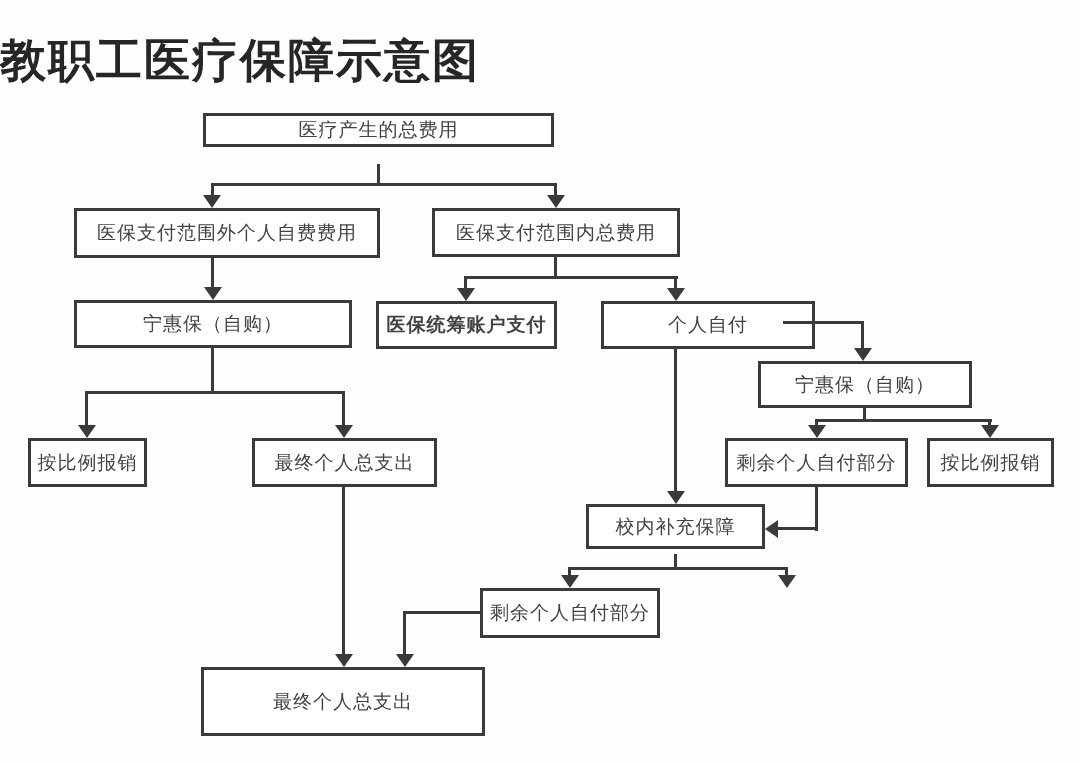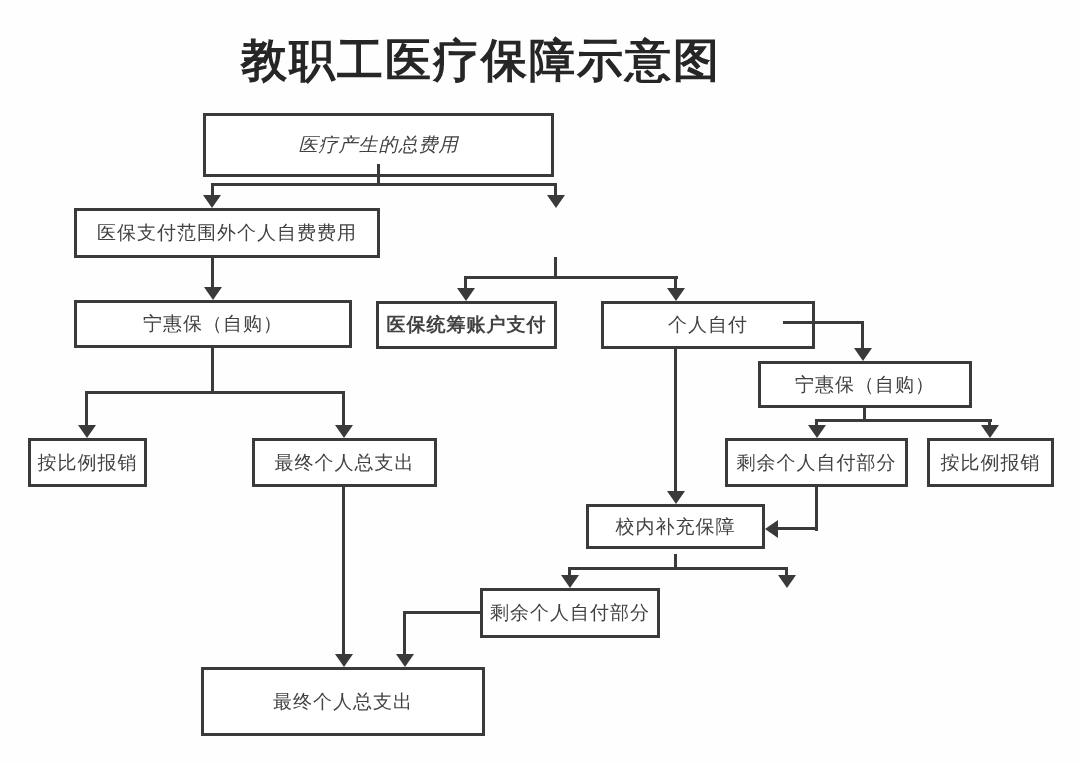--- a/index.html
+++ b/index.html
@@ -18,21 +18,20 @@
     width: 1080px;
     height: 763px;
     background: var(--background);
     overflow: hidden;
   }
   .title {
     position: absolute;
     left: 0;
     top: 30px;
     width: 962px;
-    text-align: center;
     font-size: 46px;
     font-weight: 800;
     letter-spacing: 2px;
     color: var(--title);
   }
   .node {
     position: absolute;
     border: 3px solid var(--line);
     background: #ffffff;
     display: flex;
@@ -52,21 +51,21 @@
     border-right: 9px solid transparent;
     border-top: 13px solid var(--line);
   }
   .arrow-left {
     position: absolute; width: 0; height: 0;
     border-top: 9px solid transparent;
     border-bottom: 9px solid transparent;
     border-right: 13px solid var(--line);
   }
   
-  #n-total        { left:203px; top:113px; width:351px; height:64px;font-style:italic; }
+  #n-total        { left:203px; top:113px; width:351px; height:34px; }
   #n-outside      { left:74px;  top:208px; width:306px; height:50px; }
   #n-inside       { left:432px; top:208px; width:248px; height:49px; }
   #n-nhb-left     { left:74px;  top:300px; width:278px; height:48px; }
   #n-pooled       { left:376px; top:301px; width:181px; height:48px;font-weight:bold; }
   #n-selfpay      { left:601px; top:301px; width:214px; height:48px;text-align:right; }
   #n-nhb-right    { left:758px; top:361px; width:214px; height:47px; }
   #n-ratio-left   { left:28px;  top:438px; width:119px; height:49px; }
   #n-remain-fee   { left:252px; top:438px; width:185px; height:49px; }
   #n-remain-pay-u { left:725px; top:438px; width:183px; height:49px; }
   #n-ratio-right  { left:927px; top:438px; width:127px; height:49px; }
@@ -77,20 +76,21 @@
 </style>
 </head>
 <body>
 
 <div class="canvas">
 
   <div class="title">教职工医疗保障示意图</div>
 
   <div class="node" id="n-total">医疗产生的总费用</div>
   <div class="node" id="n-outside">医保支付范围外个人自费费用</div>
+  <div class="node" id="n-inside">医保支付范围内总费用</div>
   <div class="node" id="n-nhb-left">宁惠保（自购）</div>
   <div class="node" id="n-pooled">医保统筹账户支付</div>
   <div class="node" id="n-selfpay">个人自付</div>
   <div class="node" id="n-nhb-right">宁惠保（自购）</div>
   <div class="node" id="n-ratio-left">按比例报销</div>
   <div class="node" id="n-remain-fee">最终个人总支出</div>
   <div class="node" id="n-remain-pay-u">剩余个人自付部分</div>
   <div class="node" id="n-ratio-right">按比例报销</div>
   <div class="node" id="n-campus">校内补充保障</div>
   <div class="node" id="n-remain-pay-l">剩余个人自付部分</div>

